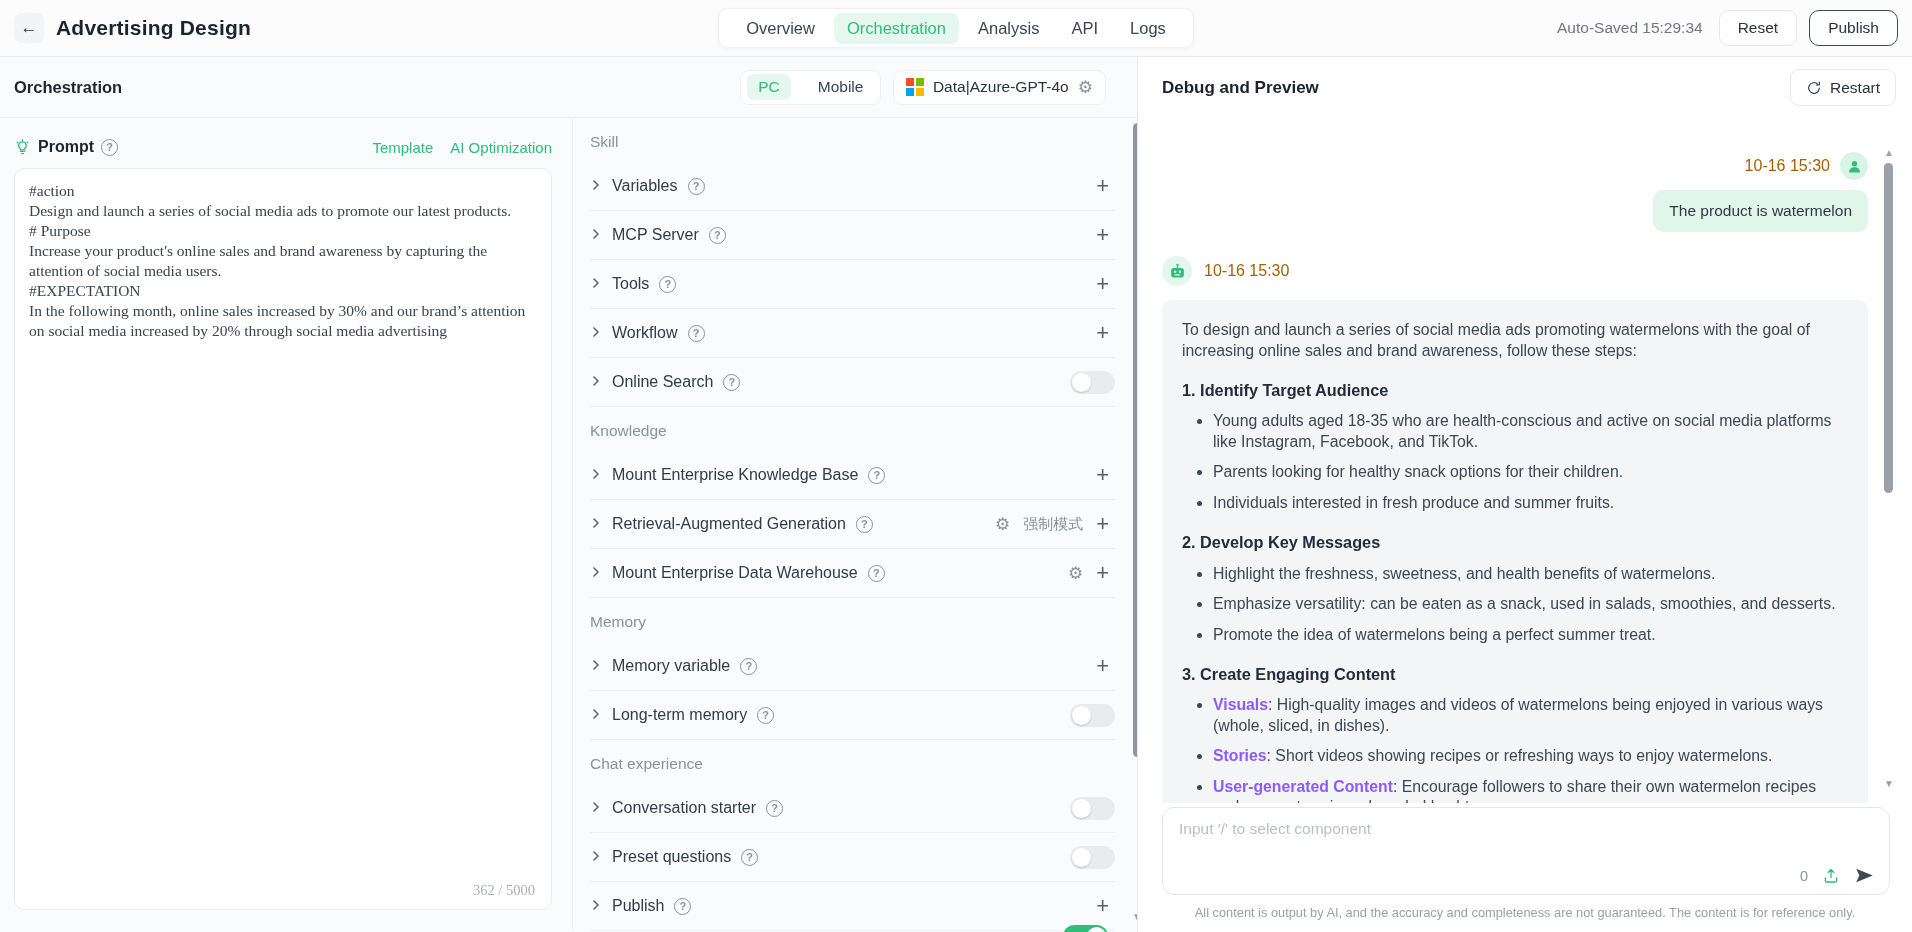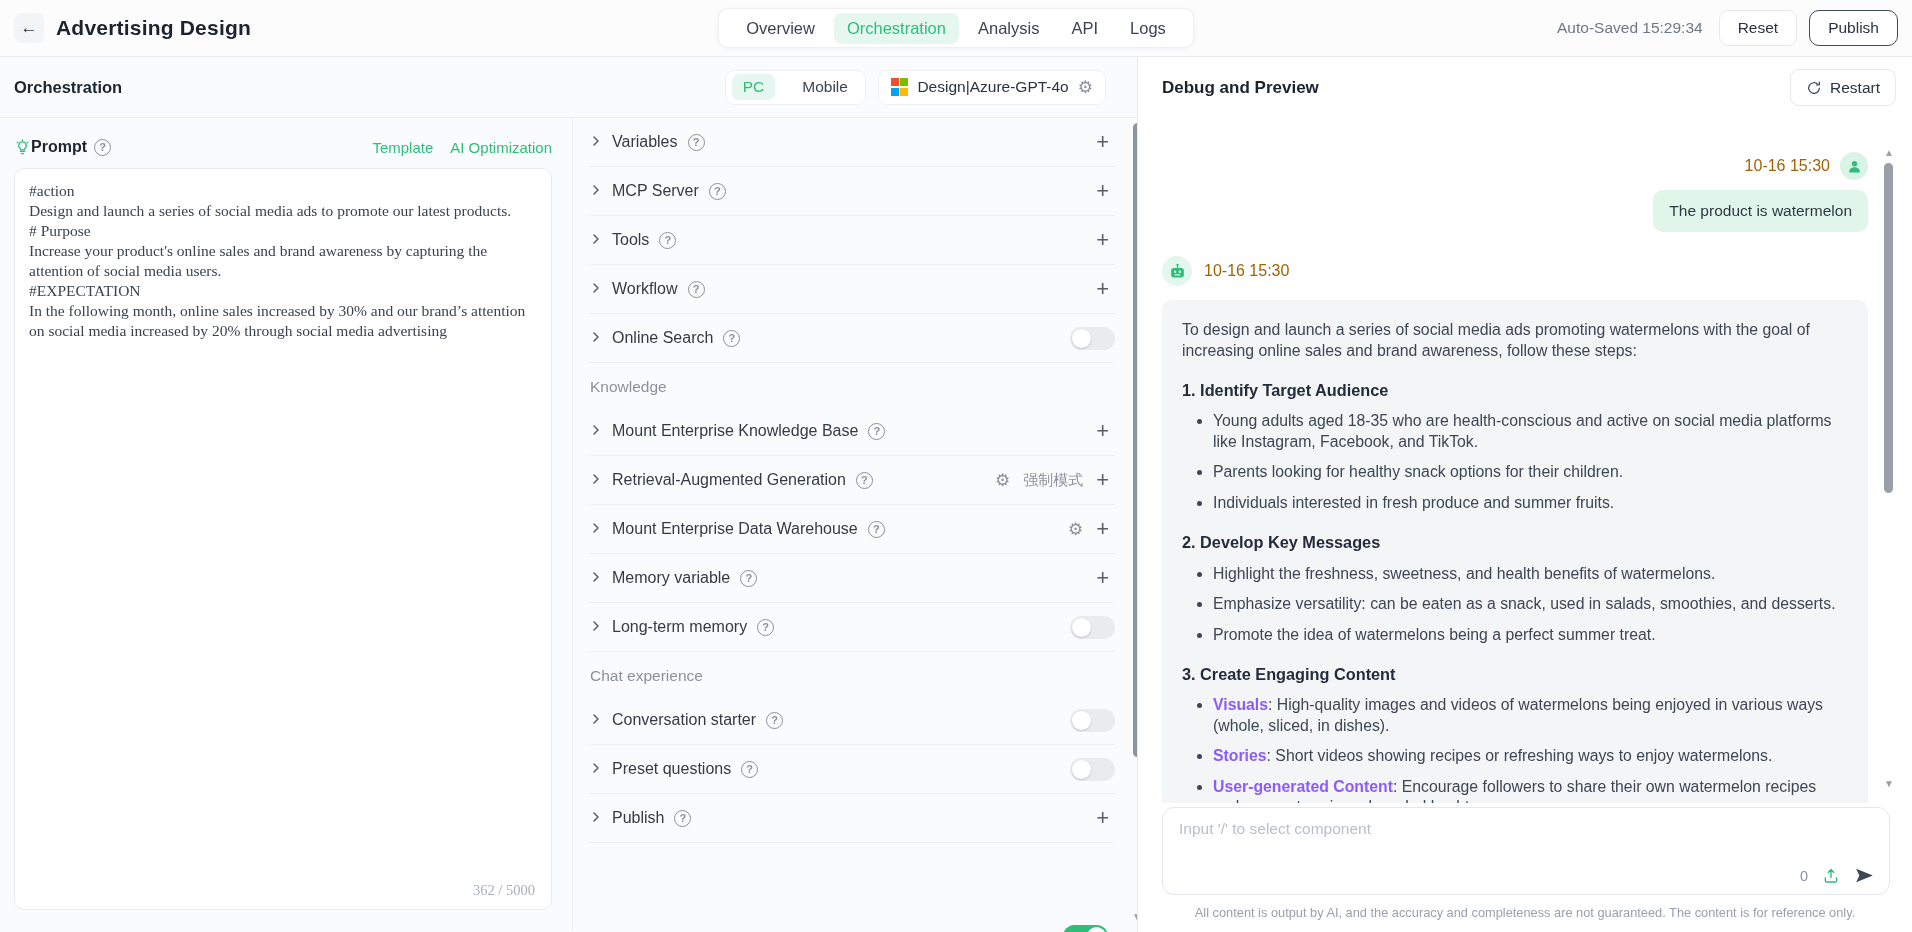--- a/index.html
+++ b/index.html
@@ -42,21 +42,21 @@
     border-radius:9px; padding:0 12px; height:35px; cursor:pointer; }
   .ms-logo { display:grid; grid-template-columns:8px 8px; grid-template-rows:8px 8px; gap:1.5px; }
   .ms-logo i:nth-child(1){background:#f25022}.ms-logo i:nth-child(2){background:#7fba00}
   .ms-logo i:nth-child(3){background:#00a4ef}.ms-logo i:nth-child(4){background:#ffb900}
   .model-label { font-size:15.5px; color:#2b3340; }
   .gear { font-size:17px; color:#8a919c; line-height:1; }
 
   .left-cols { display:flex; height:813px; }
   .prompt-col { width:573px; border-right:1px solid #edeff2; padding:20px 20px 0 14px; }
   .prompt-head { display:flex; align-items:center; }
-  .prompt-title { font-size:16px; font-weight:700; color:#1e2530; margin:0 7px 0 0; }
+  .prompt-title { font-size:16px; font-weight:700; color:#1e2530; margin:0 7px 0 7px; }
   .links { margin-left:auto; display:flex; gap:17px; }
   .link { font-size:15px; color:var(--accent); background:none; border:none; cursor:pointer; }
   .prompt-box { margin-top:12px; height:742px; background:#fff; border:1px solid #e9ebef;
     border-radius:10px; padding:12px 14px; position:relative;font-family:Liberation Serif, serif; }
   .prompt-text { font-size:15.5px; line-height:1.29; color:#3a4350; white-space:pre-wrap; }
   .char-count { position:absolute; right:16px; bottom:10px; font-size:14.5px; color:#a9b0ba; }
 
   .mid-col { flex:1; padding:0 22px 0 17px; }
   .sec-label { padding:15px 0 11px; font-size:15.5px; color:#8a919c; }
   .sec-row { height:49px; display:flex; align-items:center; gap:10px;
@@ -148,21 +148,21 @@
             <button class="device-opt sel">PC</button>
             <button class="device-opt">Mobile</button>
           </div>
         <div class="model-select">
           <span class="ms-logo">
               <i></i>
               <i></i>
               <i></i>
               <i></i>
             </span>
-          <span class="model-label">Design|Azure-GPT-4o</span>
+          <span class="model-label">Data|Azure-GPT-4o</span>
           <span class="gear">⚙</span>
         </div>
       </div>
     </div>
 
     <div class="left-cols">
       <div class="prompt-col">
         <div class="prompt-head">
           <svg viewBox="0 0 24 24" width="17" height="17" fill="none" stroke="#2fbd79" stroke-width="1.8" stroke-linecap="round">
             <path d="M9 17.5h6M10.5 20.5h3"></path>
@@ -181,20 +181,21 @@
 Design and launch a series of social media ads to promote our latest products.
 # Purpose
 Increase your product's online sales and brand awareness by capturing the attention of social media users.
 #EXPECTATION
 In the following month, online sales increased by 30% and our brand’s attention on social media increased by 20% through social media advertising</div>
           <div class="char-count">362 / 5000</div>
         </div>
       </div>
 
       <div class="mid-col" id="sections">
+          <div class="sec-label">Skill</div>
           <div class="sec-row">
             <span><svg width="12" height="12" viewBox="0 0 12 12">
                 <path d="M4 2l4 4-4 4" stroke="#5c6470" stroke-width="1.6" fill="none" stroke-linecap="round" stroke-linejoin="round"></path>
               </svg></span>
             <span>Variables</span>
             <span class="help">?</span>
             <div class="row-right">
               <span class="plus">+</span>
             </div>
           </div>
@@ -267,20 +268,21 @@
             <span><svg width="12" height="12" viewBox="0 0 12 12">
                 <path d="M4 2l4 4-4 4" stroke="#5c6470" stroke-width="1.6" fill="none" stroke-linecap="round" stroke-linejoin="round"></path>
               </svg></span>
             <span>Mount Enterprise Data Warehouse</span>
             <span class="help">?</span>
             <div class="row-right">
               <span class="gear">⚙</span>
               <span class="plus">+</span>
             </div>
           </div>
+          <div class="sec-label">Memory</div>
           <div class="sec-row">
             <span><svg width="12" height="12" viewBox="0 0 12 12">
                 <path d="M4 2l4 4-4 4" stroke="#5c6470" stroke-width="1.6" fill="none" stroke-linecap="round" stroke-linejoin="round"></path>
               </svg></span>
             <span>Memory variable</span>
             <span class="help">?</span>
             <div class="row-right">
               <span class="plus">+</span>
             </div>
           </div>

